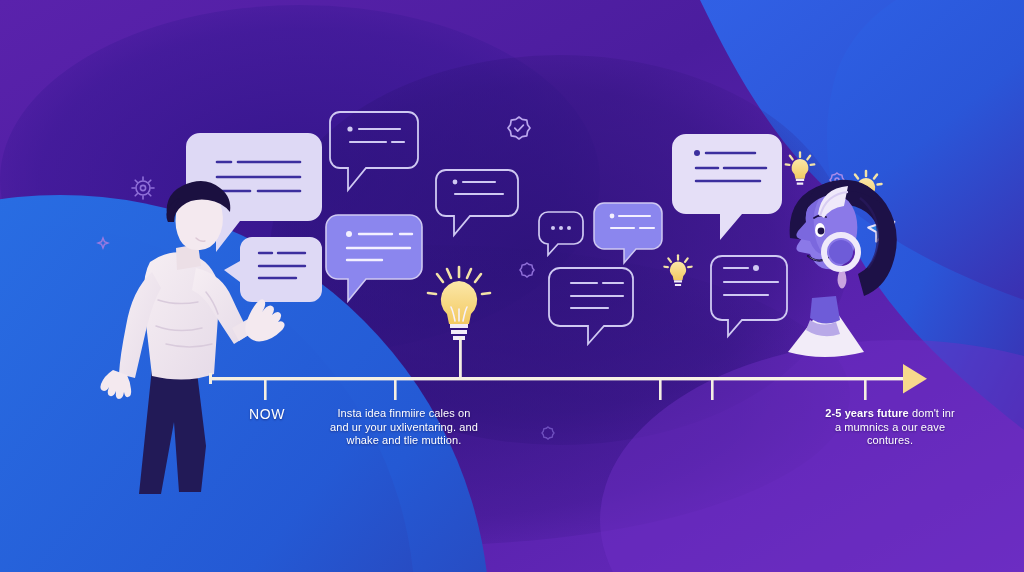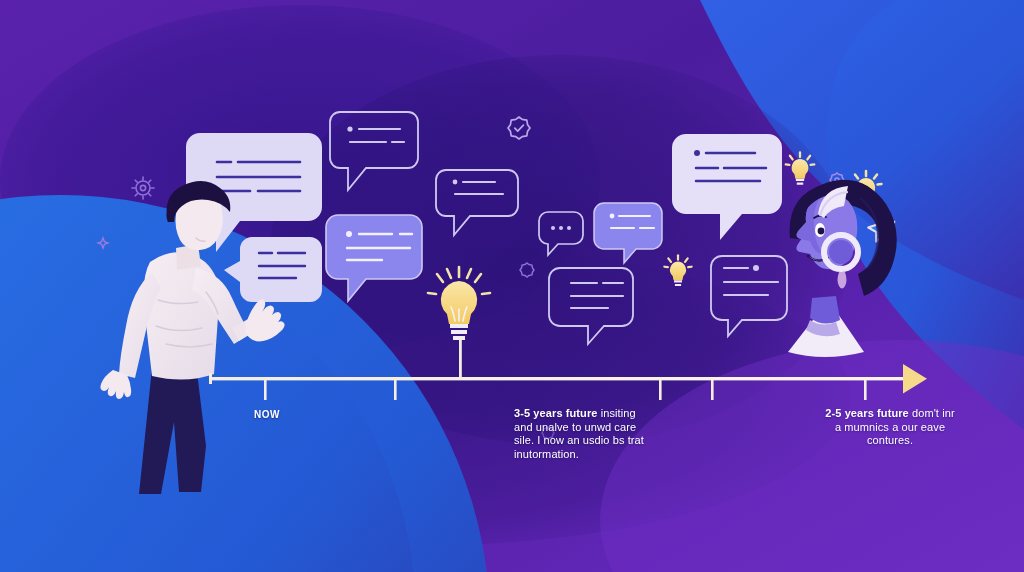--- a/index.html
+++ b/index.html
@@ -16,22 +16,22 @@
     color:#ffffff;
     font-family:"Liberation Sans", sans-serif;
     font-size:11px;
     line-height:13.5px;
     text-align:center;
     letter-spacing:.1px;
     text-shadow:0 1px 2px rgba(20,6,60,.45);
   }
   .tl-label .strong{font-weight:bold;color:#ffffff;}
   .tl-now{
-    font-weight:bold;
-    font-size:10px;
+    font-weight:normal;
+    font-size:14px;
     letter-spacing:.6px;
   }
 </style>
 </head>
 <body>
 
 <div id="stage">
 
   <svg class="layer" viewBox="0 0 1024 572">
     <defs>
@@ -364,25 +364,24 @@
 
       <rect x="459" y="337" width="2.8" height="42" fill="#f4eee2"></rect>
     </g>
 
   </svg>
 
   <div class="tl-label tl-now" style="left:232px; top:408px; width:70px;">
     <span>NOW</span>
   </div>
 
-
-  <div class="tl-label" style="left:514px; top:407px; width:132px; text-align:left;">
-    <span class="strong">3-5 years future</span>
-    <span>insiting and unalve to unwd care sile. I now an usdio bs trat inutormation.</span>
+  <div class="tl-label" style="left:330px; top:407px; width:148px;">
+    <span>Insta idea finmiire cales on and ur your uxliventaring. and whake and tlie muttion.</span>
   </div>
+
 
 
   <div class="tl-label" style="left:824px; top:407px; width:132px;">
     <span class="strong">2-5 years future</span>
     <span>dom't inr a mumnics a our eave contures.</span>
   </div>
 
 </div>
 
 </body></html>

